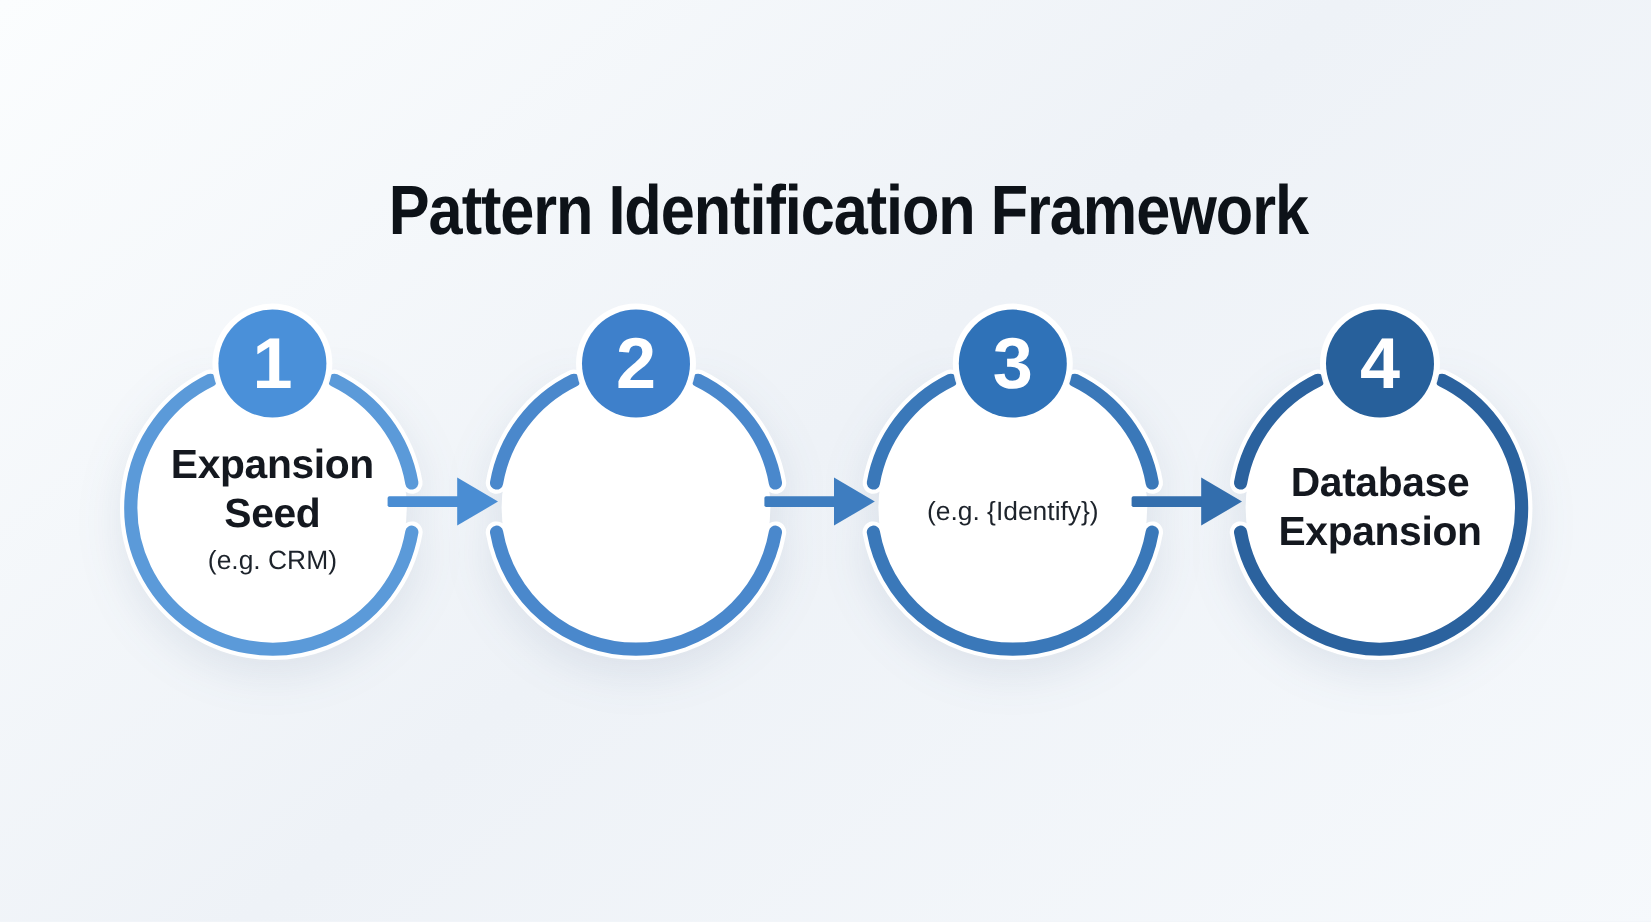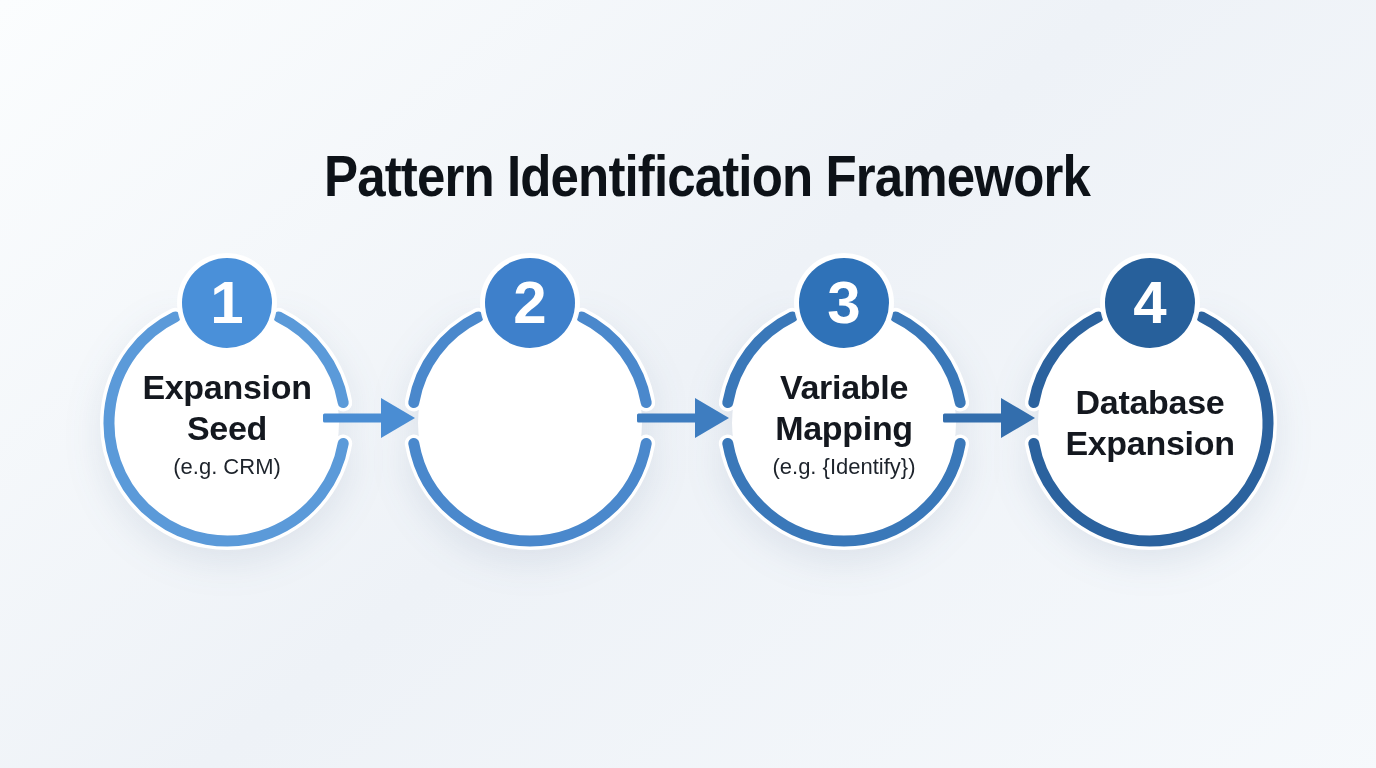--- a/index.html
+++ b/index.html
@@ -128,22 +128,20 @@
       <g class="arc" stroke="#3a78b9">
         <path d="M 176.7 18.9 A 118 118 0 0 1 241.2 104.5"></path>
         <path d="M 241.2 145.5 A 118 118 0 0 1 8.8 145.5"></path>
         <path d="M 8.8 104.5 A 118 118 0 0 1 73.3 18.9"></path>
       </g>
     </svg>
     <div class="badge" style="background-color: rgb(47, 114, 184);">
       <span>3</span>
     </div>
     <div class="step-text">
-      <div class="step-label">Variable
-Mapping</div>
       <div class="step-example">(e.g. {Identify})</div>
     </div>
   </div>
 
   <div class="step" style="left:1025px">
     <svg class="ring" viewBox="0 0 250 250">
       <circle class="fill" cx="125" cy="125" r="112"></circle>
       <g class="halo" stroke="#ffffff">
         <path d="M 176.7 18.9 A 118 118 0 1 1 8.8 145.5"></path>
         <path d="M 8.8 104.5 A 118 118 0 0 1 73.3 18.9"></path>

